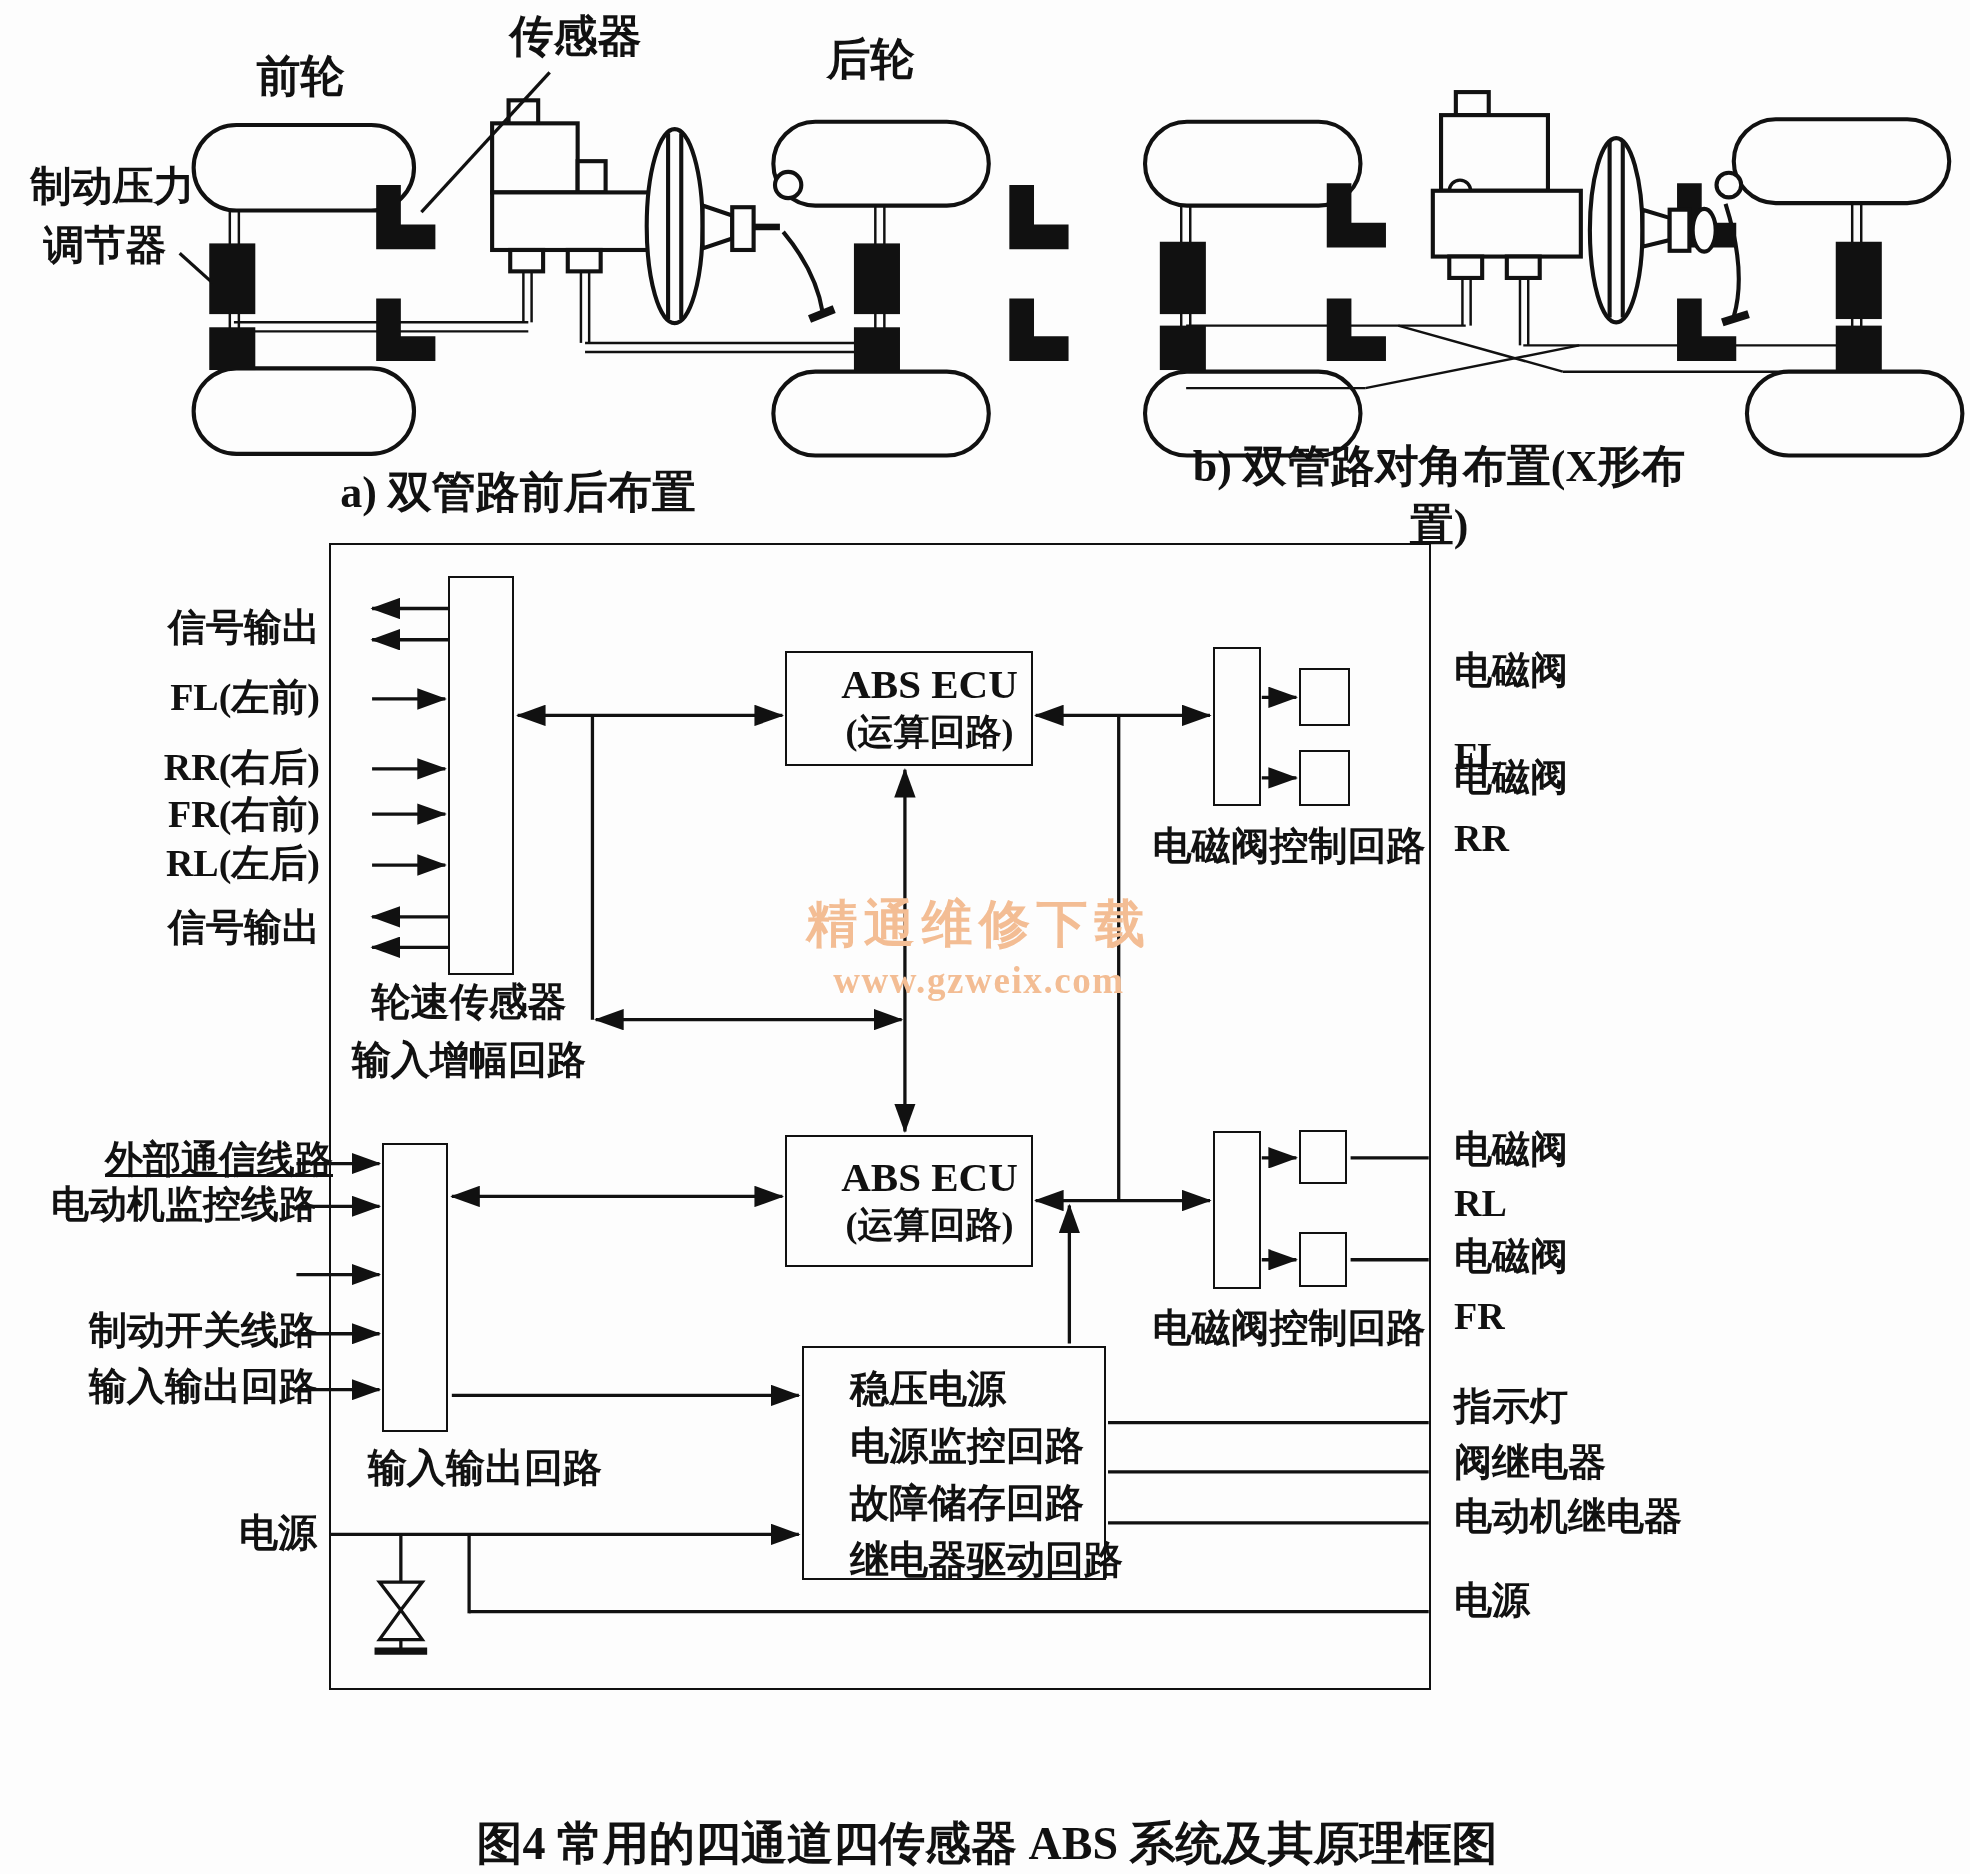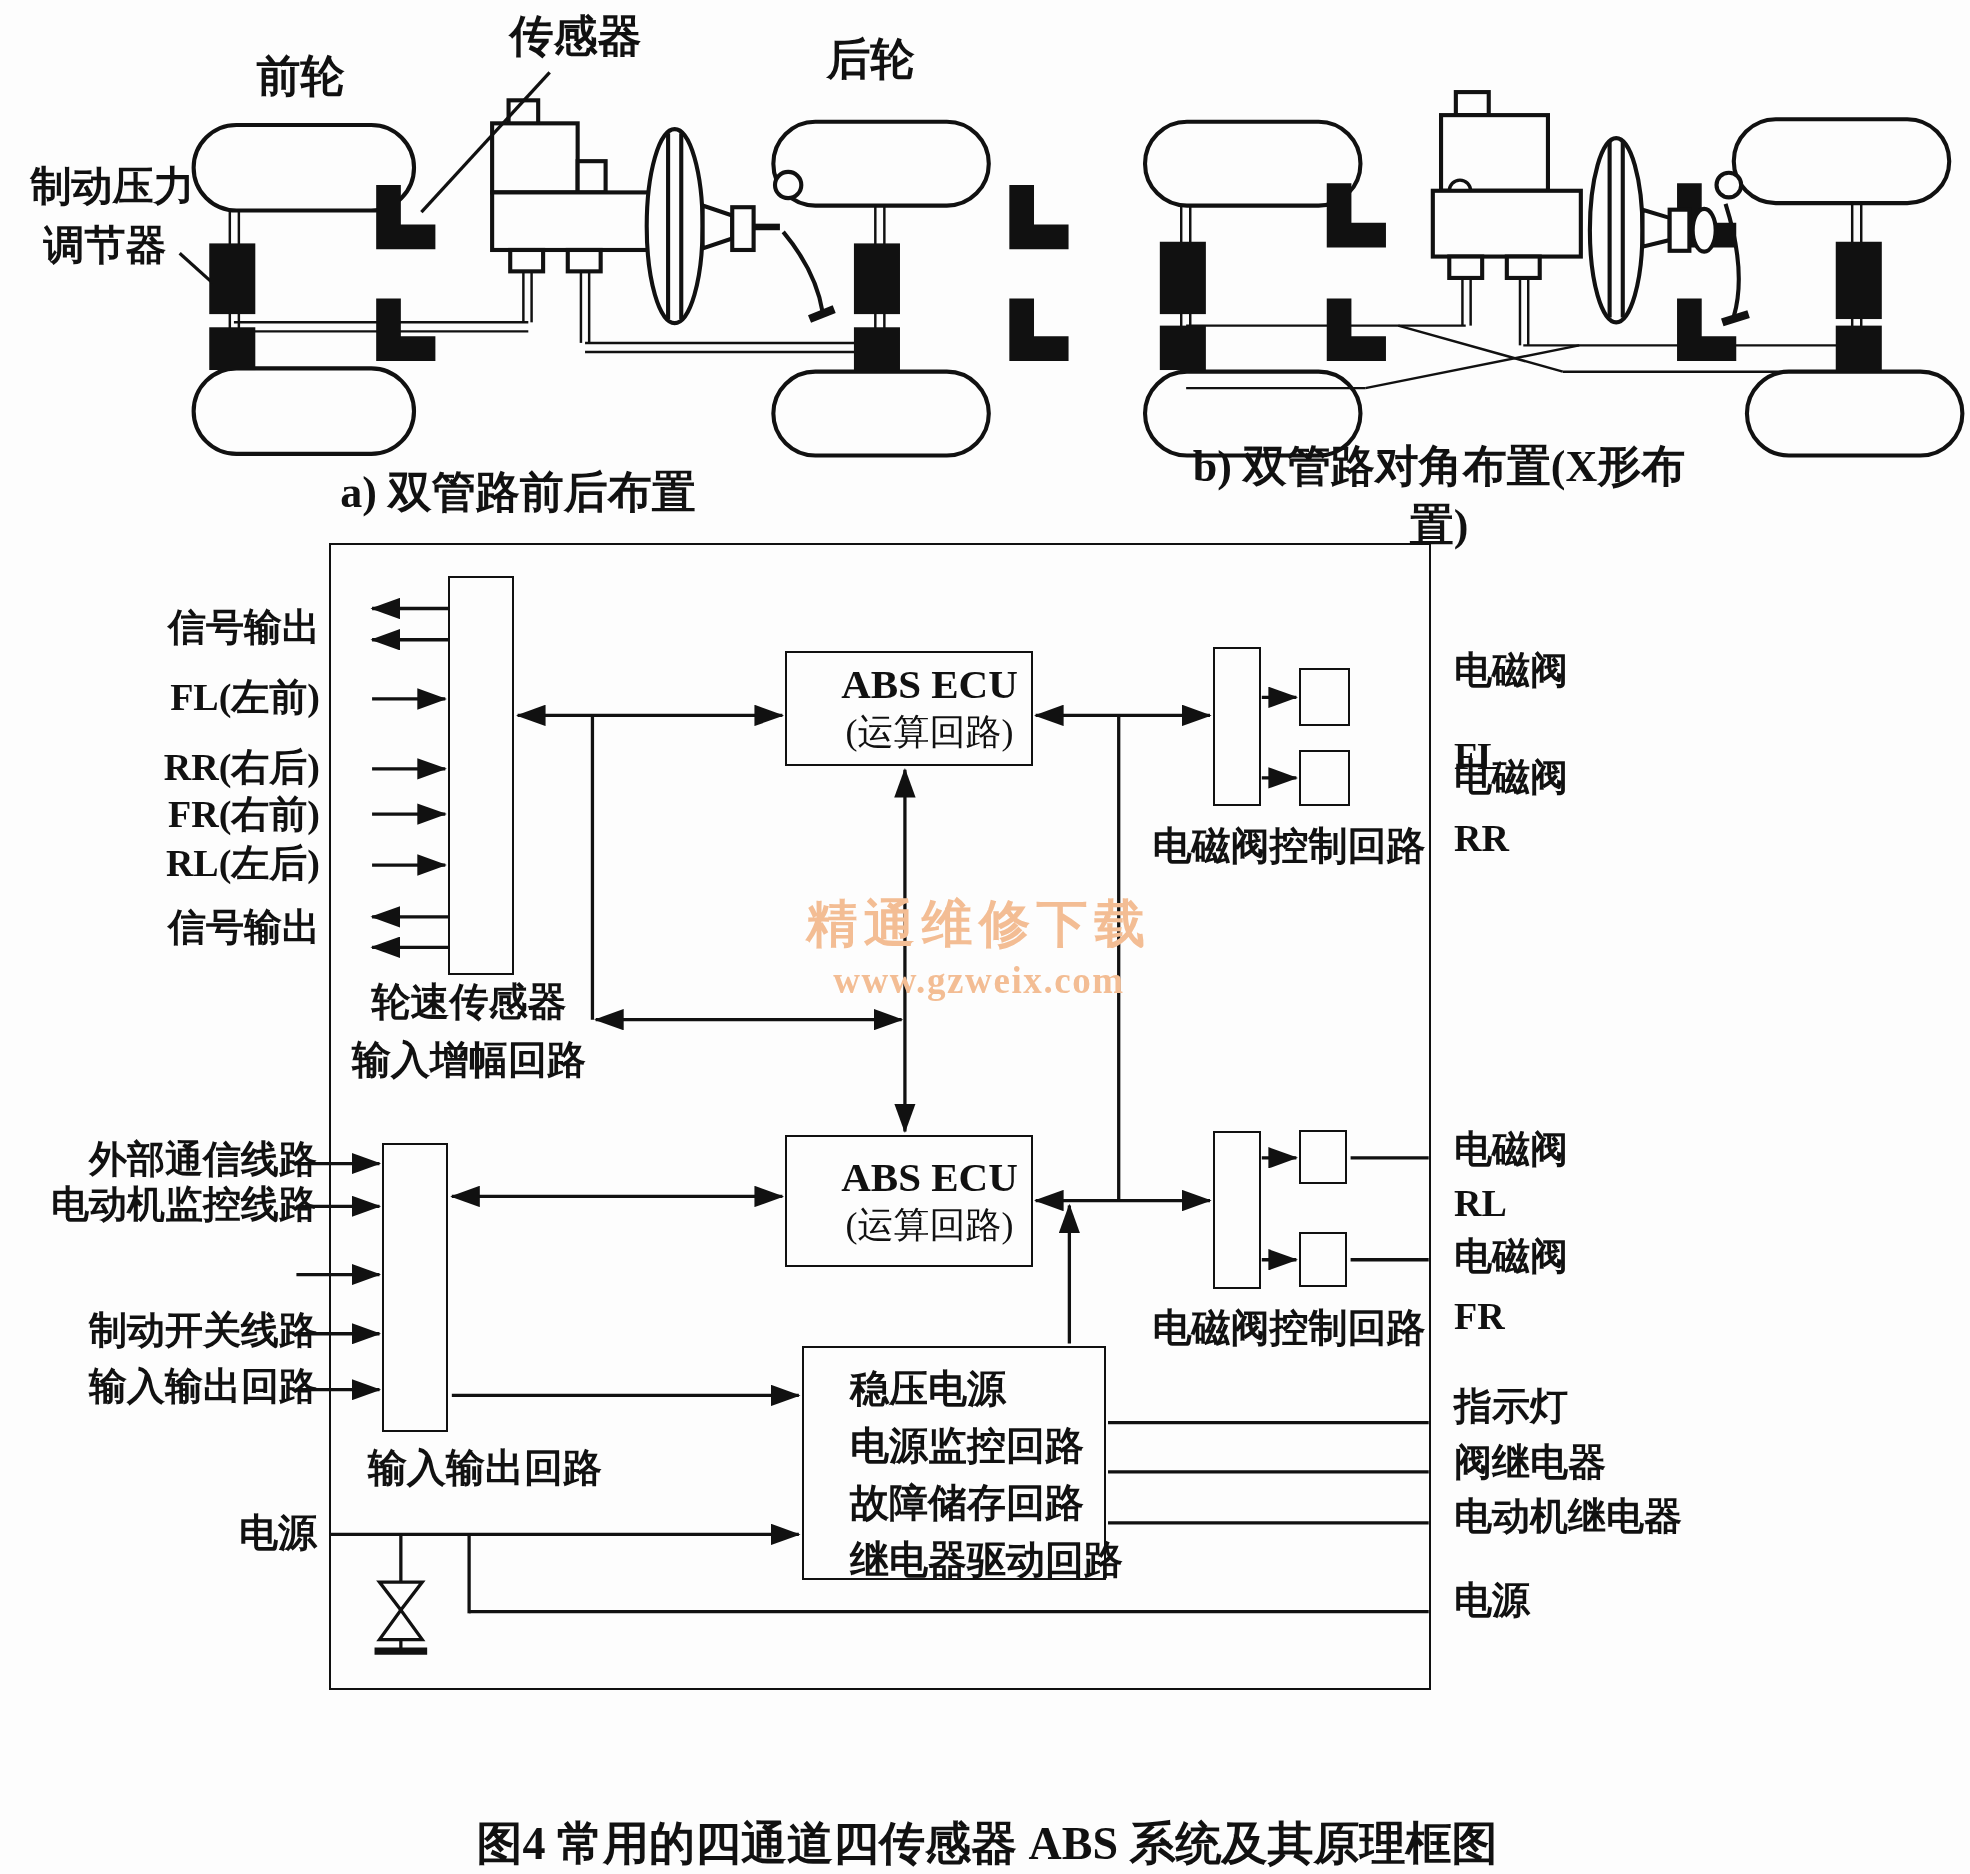--- a/index.html
+++ b/index.html
@@ -5,21 +5,21 @@
   html,body{margin:0;padding:0;background:#ffffff;}
   #page{position:relative;width:1971px;height:1874px;background:#fdfdfd;overflow:hidden;
         font-family:"Liberation Serif","DejaVu Serif",serif;color:#111;}
   svg{position:absolute;left:0;top:0;}
   .lbl{position:absolute;font-weight:bold;line-height:1.15;white-space:nowrap;}
   .f54{font-size:44px;} .f50{font-size:41px;} .f47{font-size:39px;} .f46{font-size:38px;}
   .ctr{text-align:center;} .rgt{text-align:right;}
   .box{position:absolute;border:2.5px solid #111;background:transparent;box-sizing:border-box;}
   .ecu{display:flex;flex-direction:column;align-items:center;justify-content:center;background:#fdfdfd;padding-left:41px;}
   .ecu .l1{font-size:41px;font-weight:bold;}
-  .ecu .l2{font-size:36px;font-weight:normal;}
+  .ecu .l2{font-size:36px;font-weight:bold;}
   #power-box{padding:11.5px 0 0 46px;box-sizing:border-box;}
   #power-box div{font-size:39px;font-weight:bold;line-height:57px;white-space:nowrap;}
   #watermark{position:absolute;left:765px;top:890px;width:428px;text-align:center;
              color:#f3bd94;pointer-events:none;}
   #watermark .w1{font-size:51px;font-weight:bold;letter-spacing:6.6px;}
   #watermark .w2{font-size:37px;font-weight:bold;letter-spacing:1.6px;}
   .cap{position:absolute;font-weight:bold;text-align:center;}
 </style>
 </head>
 <body>
@@ -249,21 +249,21 @@
   <div class="lbl f46 rgt" style="left:90px;top:793px;width:230px;">FR(右前)</div>
   <div class="lbl f46 rgt" style="left:90px;top:842px;width:230px;">RL(左后)</div>
   <div class="lbl f46 rgt" style="left:90px;top:906px;width:230px;">信号输出</div>
 
   <div class="lbl f47 ctr" style="left:321px;top:980px;width:296px;">轮速传感器</div>
   <div class="lbl f47 ctr" style="left:321px;top:1038px;width:296px;">输入增幅回路</div>
 
   <div class="lbl f47 ctr" style="left:1147px;top:824px;width:284px;">电磁阀控制回路</div>
   <div class="lbl f47 ctr" style="left:1147px;top:1306px;width:284px;">电磁阀控制回路</div>
 
-  <div class="lbl f46 rgt" style="left:29px;top:1138px;width:288px;">外部通信线路</div>
+  <div class="lbl f46 rgt" style="left:45px;top:1138px;width:288px;text-decoration:underline;">外部通信线路</div>
   <div class="lbl f46 rgt" style="left:29px;top:1183px;width:288px;">电动机监控线路</div>
   <div class="lbl f46 rgt" style="left:29px;top:1309px;width:288px;">制动开关线路</div>
   <div class="lbl f46 rgt" style="left:29px;top:1365px;width:288px;">输入输出回路</div>
 
   <div class="lbl f47 ctr" style="left:345px;top:1446px;width:280px;">输入输出回路</div>
   <div class="lbl f47 rgt" style="left:29px;top:1511px;width:288px;">电源</div>
 
   <div class="lbl f46" style="left:1454px;top:649px;">电磁阀</div>
   <div class="lbl f46" style="left:1454px;top:735px;">FL</div>
   <div class="lbl f46" style="left:1454px;top:756px;">电磁阀</div>

